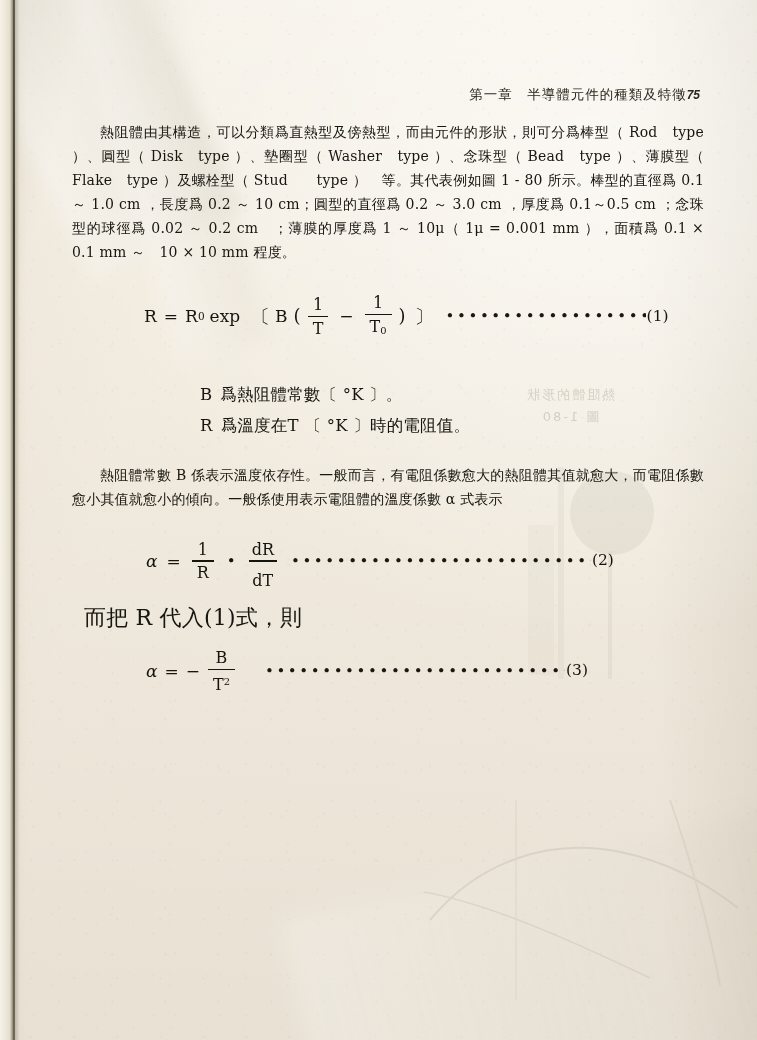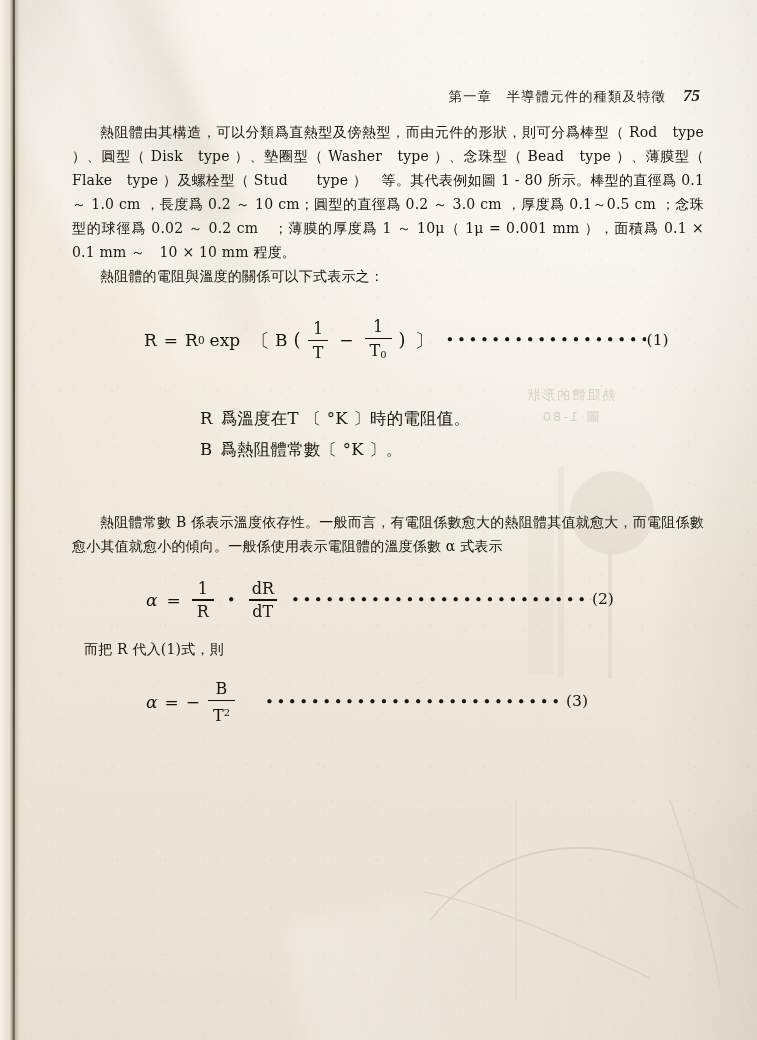--- a/index.html
+++ b/index.html
@@ -105,31 +105,30 @@
     pointer-events: none;
     opacity: .42;
   }
 
   
   .runhead {
     position: absolute;
     right: 57px; top: 86px;
     display: flex;
     align-items: baseline;
-    gap: 17px;
     font-size: 13.5px;
     letter-spacing: .6px;
     color: #2a271d;
   }
   .runhead .chap { letter-spacing: 1px; }
   .runhead .folio {
-    font-family: Liberation Serif, serif;
+    font-family: Liberation Sans, sans-serif;
     font-weight: 700;
     font-style: italic;
-    font-size: 17px;
+    font-size: 12px;
     letter-spacing: 0;
   }
 
   
   .col {
     position: absolute;
     left: 72px; top: 120px;
     width: 632px;
   }
 
@@ -196,21 +195,21 @@
     font-size: 16px;
     line-height: 17px;
   }
   .frac .bar {
     display: block;
     width: 100%;
     height: 1.6px;
     background: #15140e;
     margin: 2.5px 0;
   }
-  .frac.wide .num, .frac.wide .den { padding: 0 3px; }
+  .frac.wide .num, .frac.wide .den { padding: 0 3px; margin-top: 8px; }
 
   
   .leader {
     display: inline-block;
     overflow: hidden;
     white-space: nowrap;
     letter-spacing: 2.6px;
     font-size: 15px;
     color: #1a1811;
     margin-left: 10px;
@@ -230,21 +229,21 @@
     font-size: 16.5px;
     line-height: 31px;
     letter-spacing: .2px;
     white-space: nowrap;
   }
   .where-row .hang { display: inline-block; width: 66px; }
   .where-row .var  { padding: 0 2px; }
 
   .after-eq {
     margin: 14px 0 0 12px;
-    font-size: 14px;
+    font-size: 22px;
     line-height: 30px;
     letter-spacing: .2px;
   }
 </style>
 </head>
 <body>
 
 <div class="page">
 
   <div class="grain"></div>
@@ -276,21 +275,20 @@
     <span class="chap">第一章　半導體元件的種類及特徵</span>
     <span class="folio">75</span>
   </div>
 
   <div class="col">
 
 
     <p class="body indent">熱阻體由其構造，可以分類爲直熱型及傍熱型，而由元件的形狀，則可分爲棒型（ Rod　type ）、圓型（ Disk　type ）、墊圈型（ Washer　type ）、念珠型（ Bead　type ）、薄膜型（ Flake　type ）及螺栓型（ Stud　　type ）　等。其代表例如圖 1 - 80 所示。棒型的直徑爲 0.1 ～ 1.0 cm ，長度爲 0.2 ～ 10 cm；圓型的直徑爲 0.2 ～ 3.0 cm ，厚度爲 0.1～0.5 cm ；念珠型的球徑爲 0.02 ～ 0.2 cm　；薄膜的厚度爲 1 ～ 10μ（ 1μ = 0.001 mm ），面積爲 0.1 × 0.1 mm ～　10 × 10 mm 程度。</p>
 
 
-    <p class="body indent lead-in">熱阻體的電阻與溫度的關係可以下式表示之：</p>
 
     <div class="eq eq-1">
       <span class="up">R</span>
       <span class="op">=</span>
       <span class="up">R</span>
         <sub>0</sub>
       <span class="up" style="padding-left:5px">exp</span>
       <span class="brk" style="margin-left:9px">〔</span>
       <span class="up" style="padding:0 3px">B</span>
       <span class="paren">(</span>
@@ -312,30 +310,30 @@
       <span class="paren">)</span>
       <span class="brk" style="margin-left:4px">〕</span>
       <span class="leader l1">••••••••••••••••••••••••••••••</span>
         <span class="tag">(1)</span>
     </div>
 
     <div class="where">
 
 
       <div class="where-row">
+        <span class="hang"></span><span class="var up">B</span><span style="padding-left:6px">爲熱阻體常數</span><span>〔 °K 〕</span><span>。</span>
+      </div>
+
+      <div class="where-row">
         <span class="hang"></span><span class="var up">R</span><span style="padding-left:6px">爲溫度在</span><span class="up">T</span><span style="padding-left:6px">〔 °K 〕</span><span>時的電阻值。</span>
       </div>
 
-      <div class="where-row">
-        <span class="hang"></span><span class="var up">B</span><span style="padding-left:6px">爲熱阻體常數</span><span>〔 °K 〕</span><span>。</span>
-      </div>
-
     </div>
 
-    <p class="body indent" style="margin-top:45px">熱阻體常數 B 係表示溫度依存性。一般而言，有電阻係數愈大的熱阻體其值就愈大，而電阻係數愈小其值就愈小的傾向。一般係使用表示電阻體的溫度係數 α 式表示</p>
+    <p class="body indent" style="margin-top:22px">熱阻體常數 B 係表示溫度依存性。一般而言，有電阻係數愈大的熱阻體其值就愈大，而電阻係數愈小其值就愈小的傾向。一般係使用表示電阻體的溫度係數 α 式表示</p>
 
     <div class="eq eq-2">
       <span class="sym">α</span>
       <span class="op">=</span>
 
       <span class="frac">
         <span class="num">1</span>
         <span class="bar"></span>
         <span class="den">R</span>
       </span>

